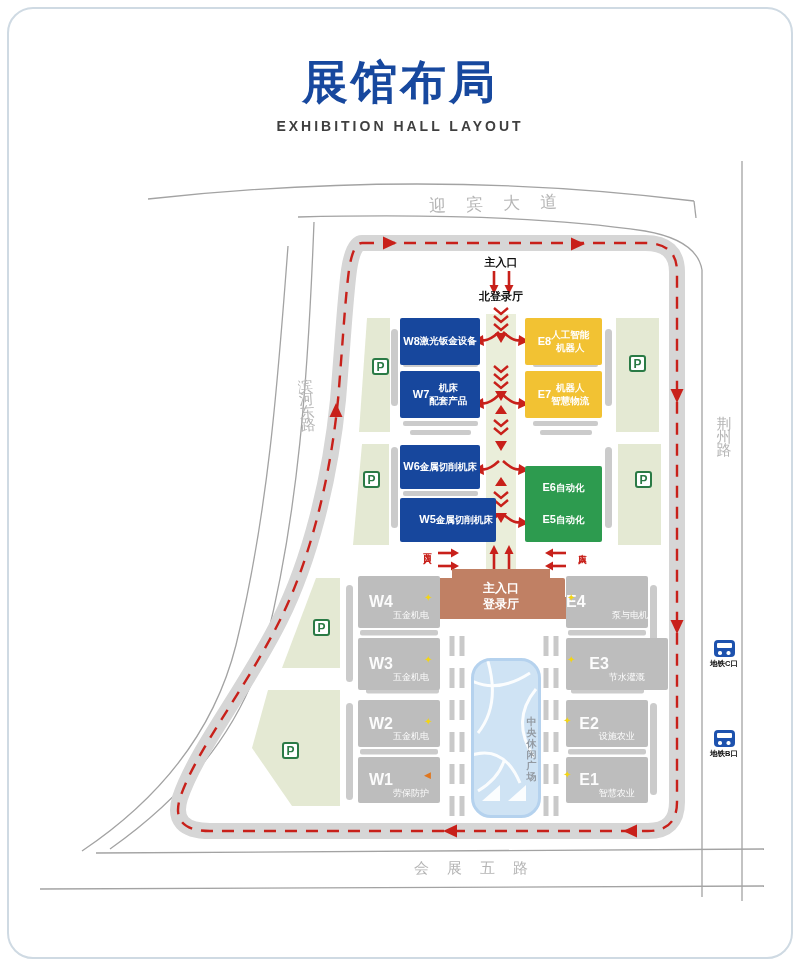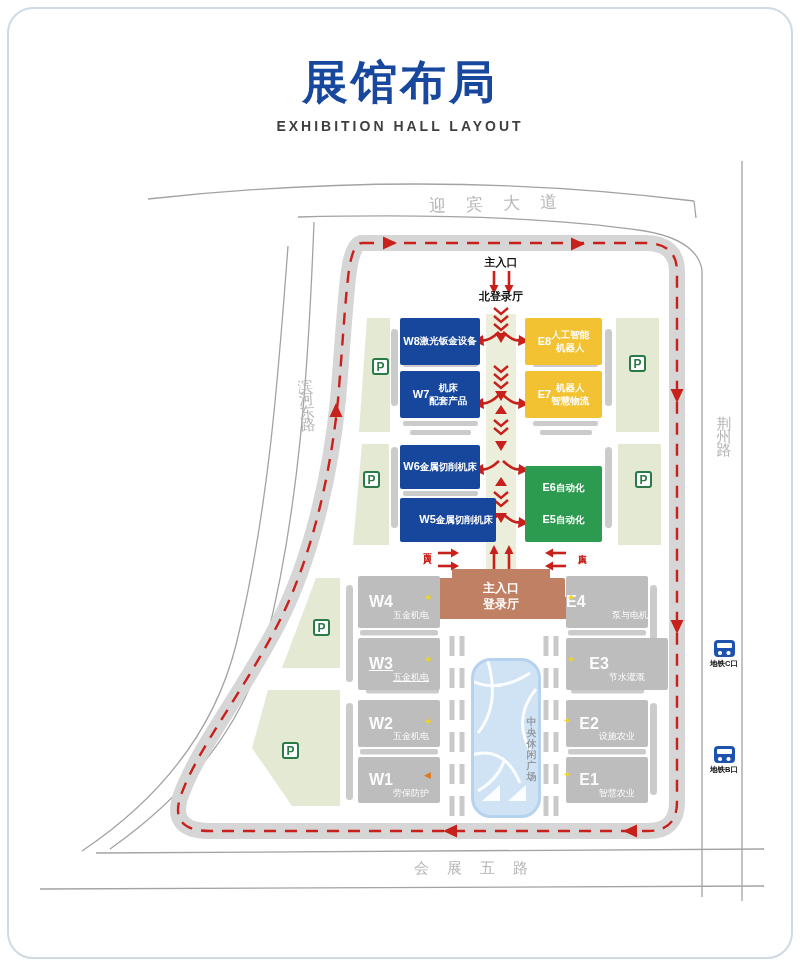--- a/index.html
+++ b/index.html
@@ -255,21 +255,21 @@
   <div class="ent-part" style="left:424px;top:597px;width:16px;height:22px;"></div>
   <div class="ent-part" style="left:562px;top:597px;width:16px;height:22px;"></div>
   <div class="ent-part" style="left:437px;top:578px;width:128px;height:41px;border-radius:2px;"></div>
   <div class="ent-text">主入口
 登录厅</div>
 
   <div class="hall gray" style="left:358px;top:576px;width:82px;height:52px;">
     <div class="hid">W4</div>
     <div class="hname">五金机电</div>
   </div>
-  <div class="hall gray" style="left:358px;top:638px;width:82px;height:52px;text-decoration:underline;">
+  <div class="hall gray" style="left:358px;top:638px;width:82px;height:52px;">
     <div class="hid">W3</div>
     <div class="hname">五金机电</div>
   </div>
   <div class="hall gray" style="left:358px;top:700px;width:82px;height:47px;">
     <div class="hid">W2</div>
     <div class="hname">五金机电</div>
   </div>
   <div class="hall gray" style="left:358px;top:757px;width:82px;height:46px;">
     <div class="hid">W1</div>
     <div class="hname">劳保防护</div>
@@ -322,19 +322,19 @@
   <div class="pbox" style="left:629px;top:355px;">P</div>
   <div class="pbox" style="left:363px;top:471px;">P</div>
   <div class="pbox" style="left:635px;top:471px;">P</div>
   <div class="pbox" style="left:313px;top:619px;">P</div>
   <div class="pbox" style="left:282px;top:742px;">P</div>
 
   <div class="metro" style="left:704px;top:640px;">
     <div class="train"></div>
     <div class="mlabel">地铁C口</div>
   </div>
-  <div class="metro" style="left:704px;top:730px;margin-top:16px;">
+  <div class="metro" style="left:704px;top:730px;">
     <div class="train"></div>
     <div class="mlabel">地铁B口</div>
   </div>
 
   <div class="page-border"></div>
 </div>
 
 </body></html>

